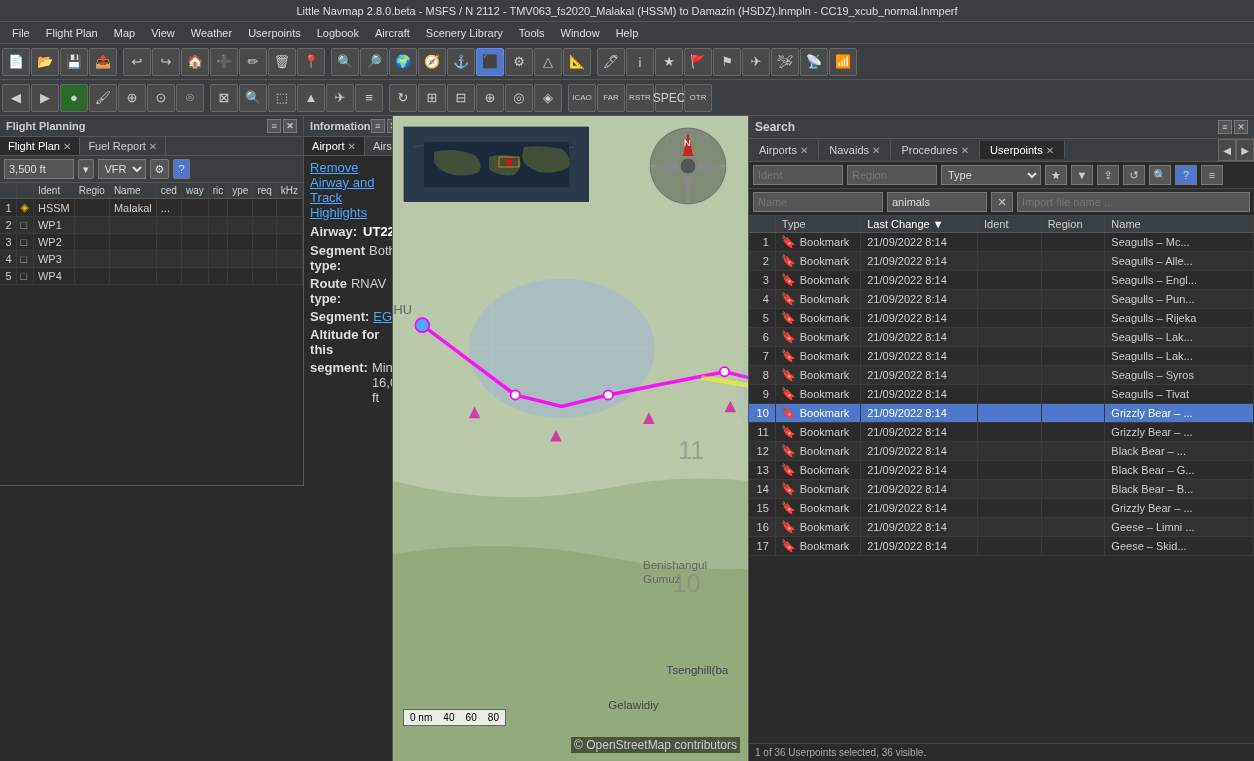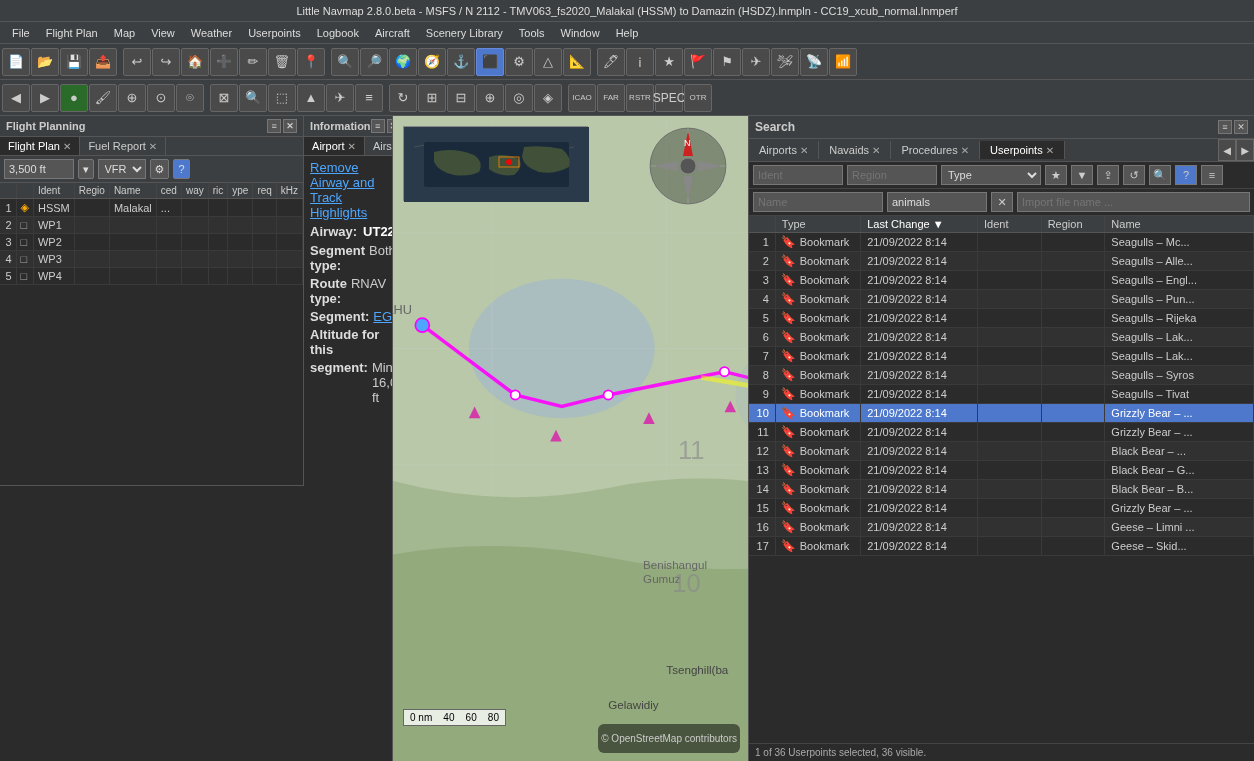--- a/index.html
+++ b/index.html
@@ -109,21 +109,21 @@
     
     .map-svg { position: absolute; top: 0; left: 0; width: 100%; height: 100%; }
     
     
     .compass { position: absolute; right: 20px; top: 20px; width: 80px; height: 80px; }
     
     
     .scale-bar { position: absolute; bottom: 30px; left: 20px; background: rgba(255,255,255,0.8); padding: 2px 6px; font-size: 10px; color: #000; border: 1px solid #666; }
     
     
-    .osm-credit { position: absolute; bottom: 10px; right: 10px; font-size: 10px; color: #ccc; background: rgba(0,0,0,0.5); padding: 9px 3px; border-radius: 6px; }
+    .osm-credit { position: absolute; bottom: 10px; right: 10px; font-size: 12px; color: #ccc; background: rgba(0,0,0,0.5); padding: 1px 3px; }
     
     
     .mini-map { position: absolute; top: 10px; left: 10px; border: 1px solid #888; background: #1a1a2a; }
     
     
     .results-count { padding: 3px 6px; font-size: 10px; color: #aaa; border-top: 1px solid #444; background: #2b2b2b; }
     
     
     ::-webkit-scrollbar { width: 8px; height: 8px; }
     ::-webkit-scrollbar-track { background: #2b2b2b; }

